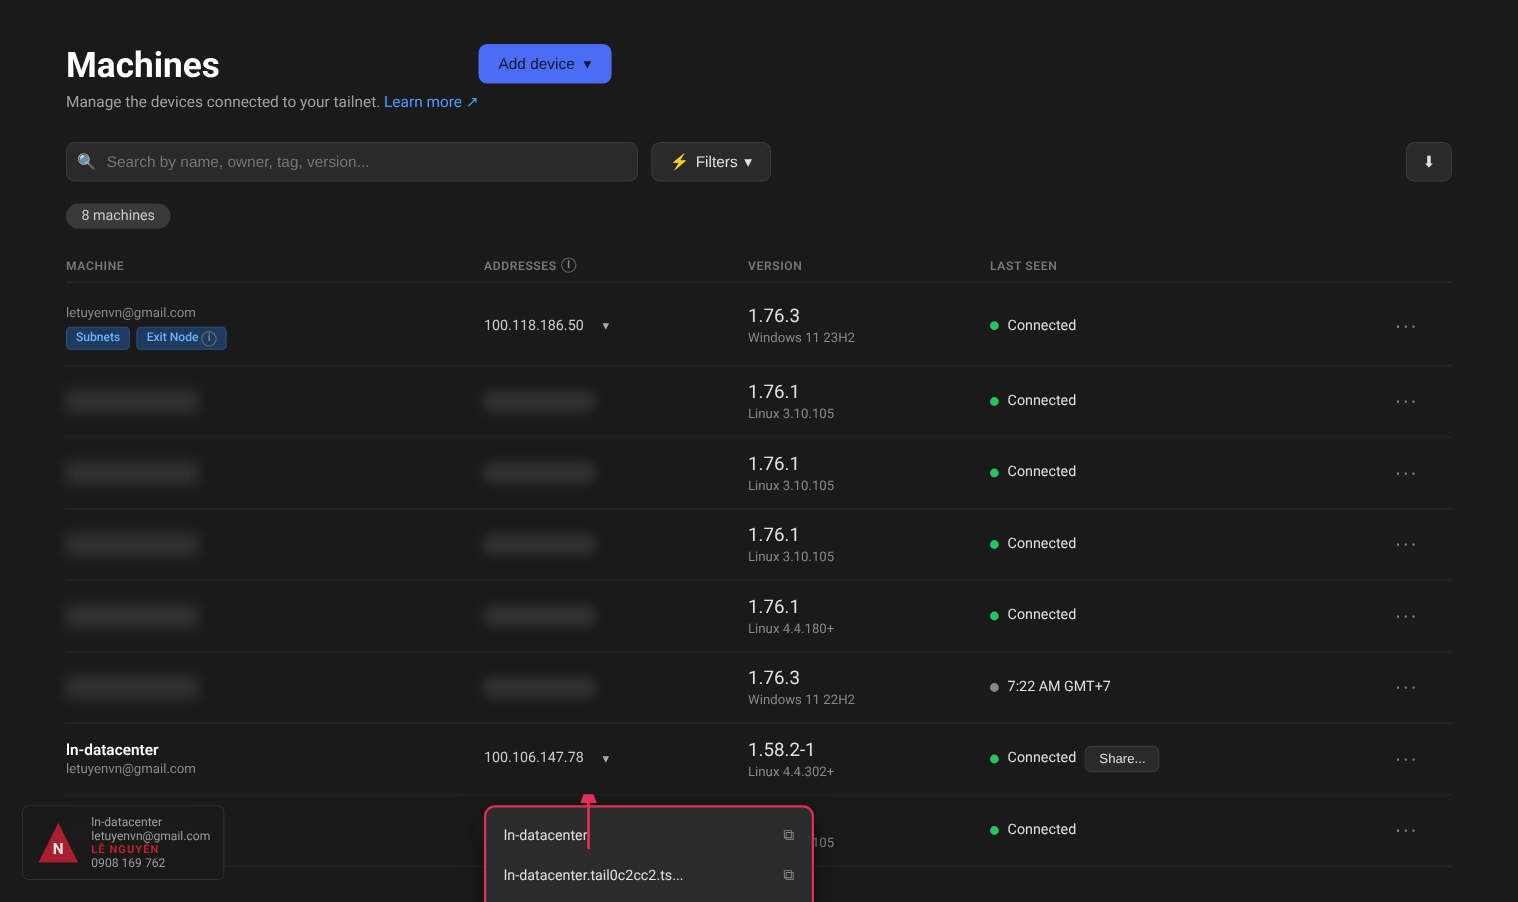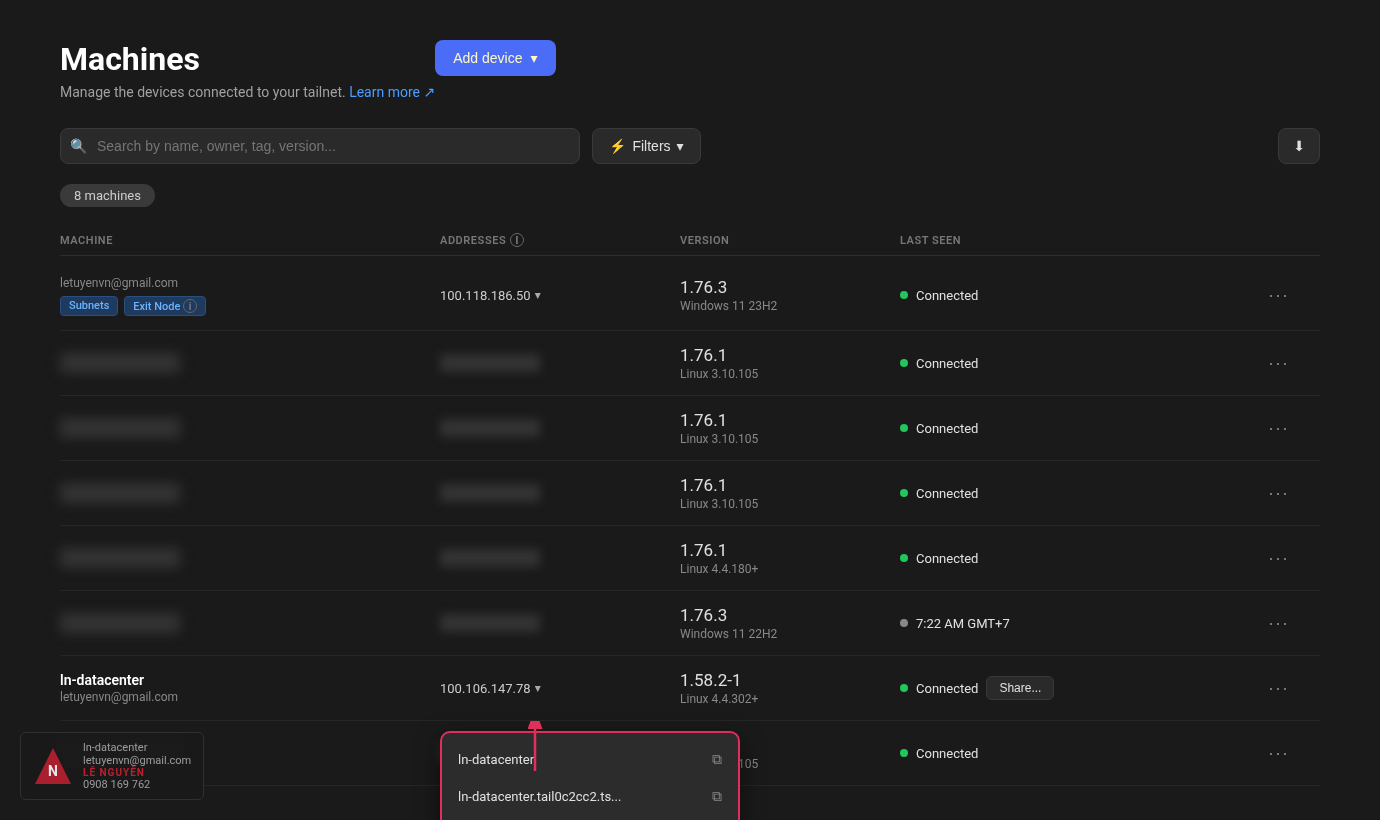--- a/index.html
+++ b/index.html
@@ -37,21 +37,21 @@
       font-size: 14px;
     }
 
     .page-subtitle a {
       color: #4a9eff;
       text-decoration: none;
     }
 
     .add-device-btn {
       background-color: #4a6cf7;
-      color: #fef9c3;
+      color: #0f172a;
       border: none;
       border-radius: 8px;
       padding: 10px 18px;
       font-size: 14px;
       font-weight: 500;
       cursor: pointer;
       display: flex;
       align-items: center;
       gap: 8px;
     }
@@ -188,21 +188,21 @@
     }
 
     .tag-exit-node {
       background: #1e3a5f;
       color: #6ab4ff;
       border: 1px solid #2a5080;
     }
 
     .address-cell {
       display: flex;
-      gap: 4px;
+      gap: 17px;
       color: #cccccc;
       font-size: 13px;
       position: relative;
     }
 
     .address-dropdown-btn {
       background: none;
       border: none;
       color: #aaa;
       cursor: pointer;

